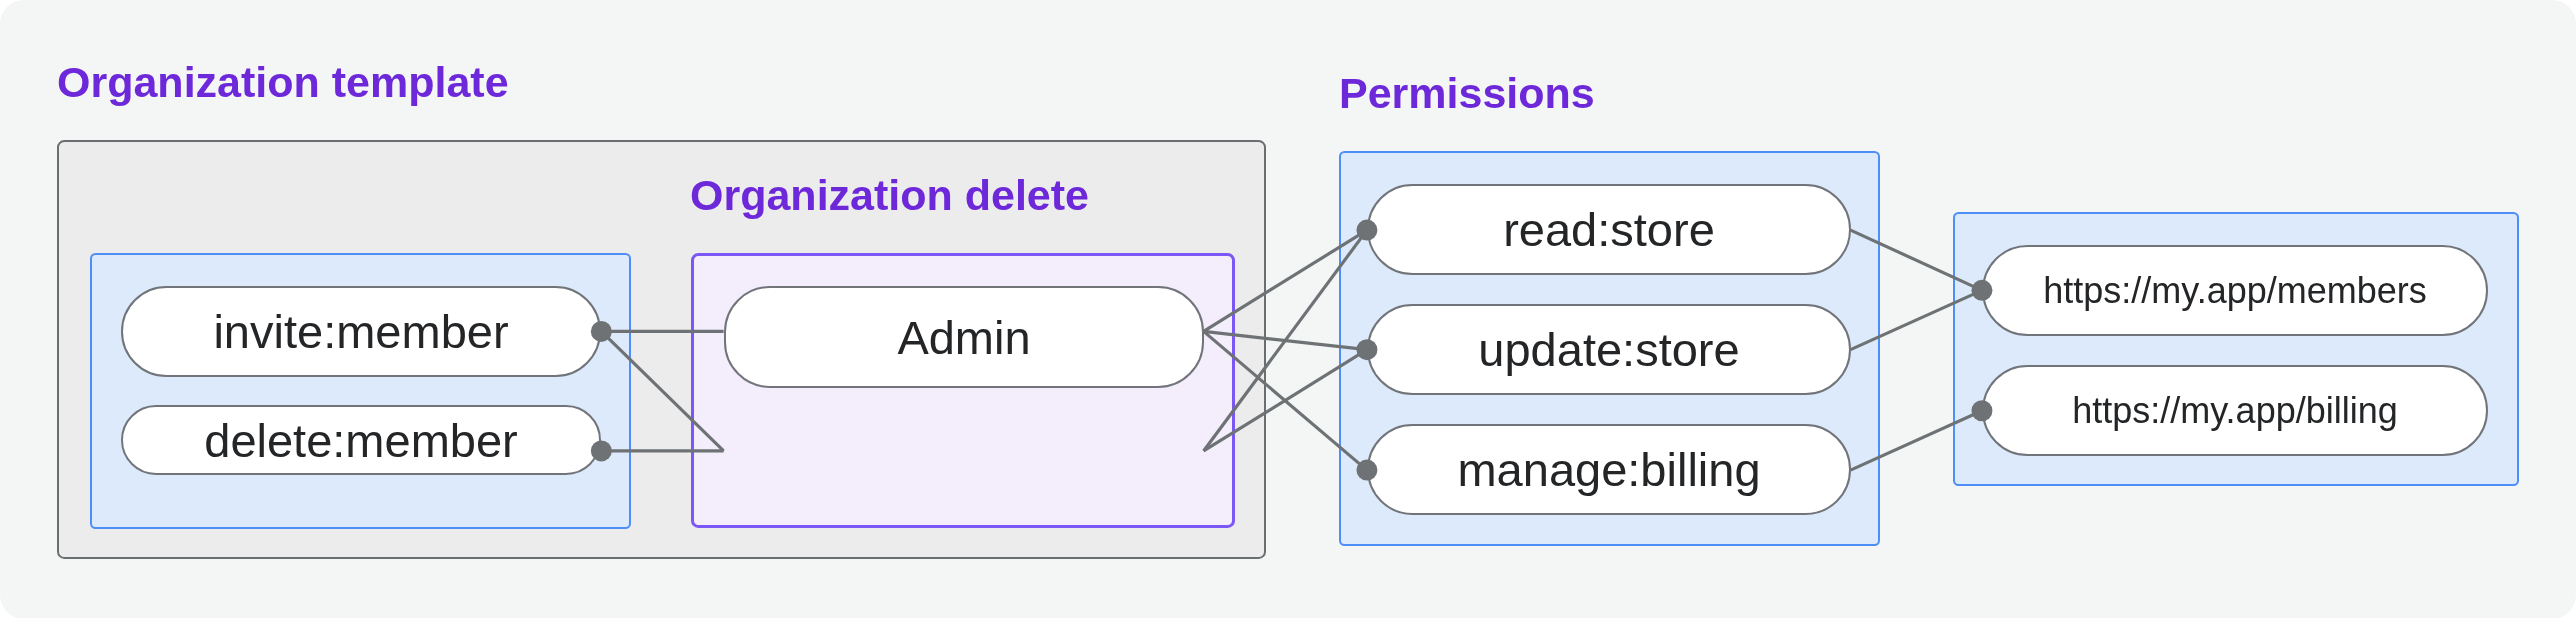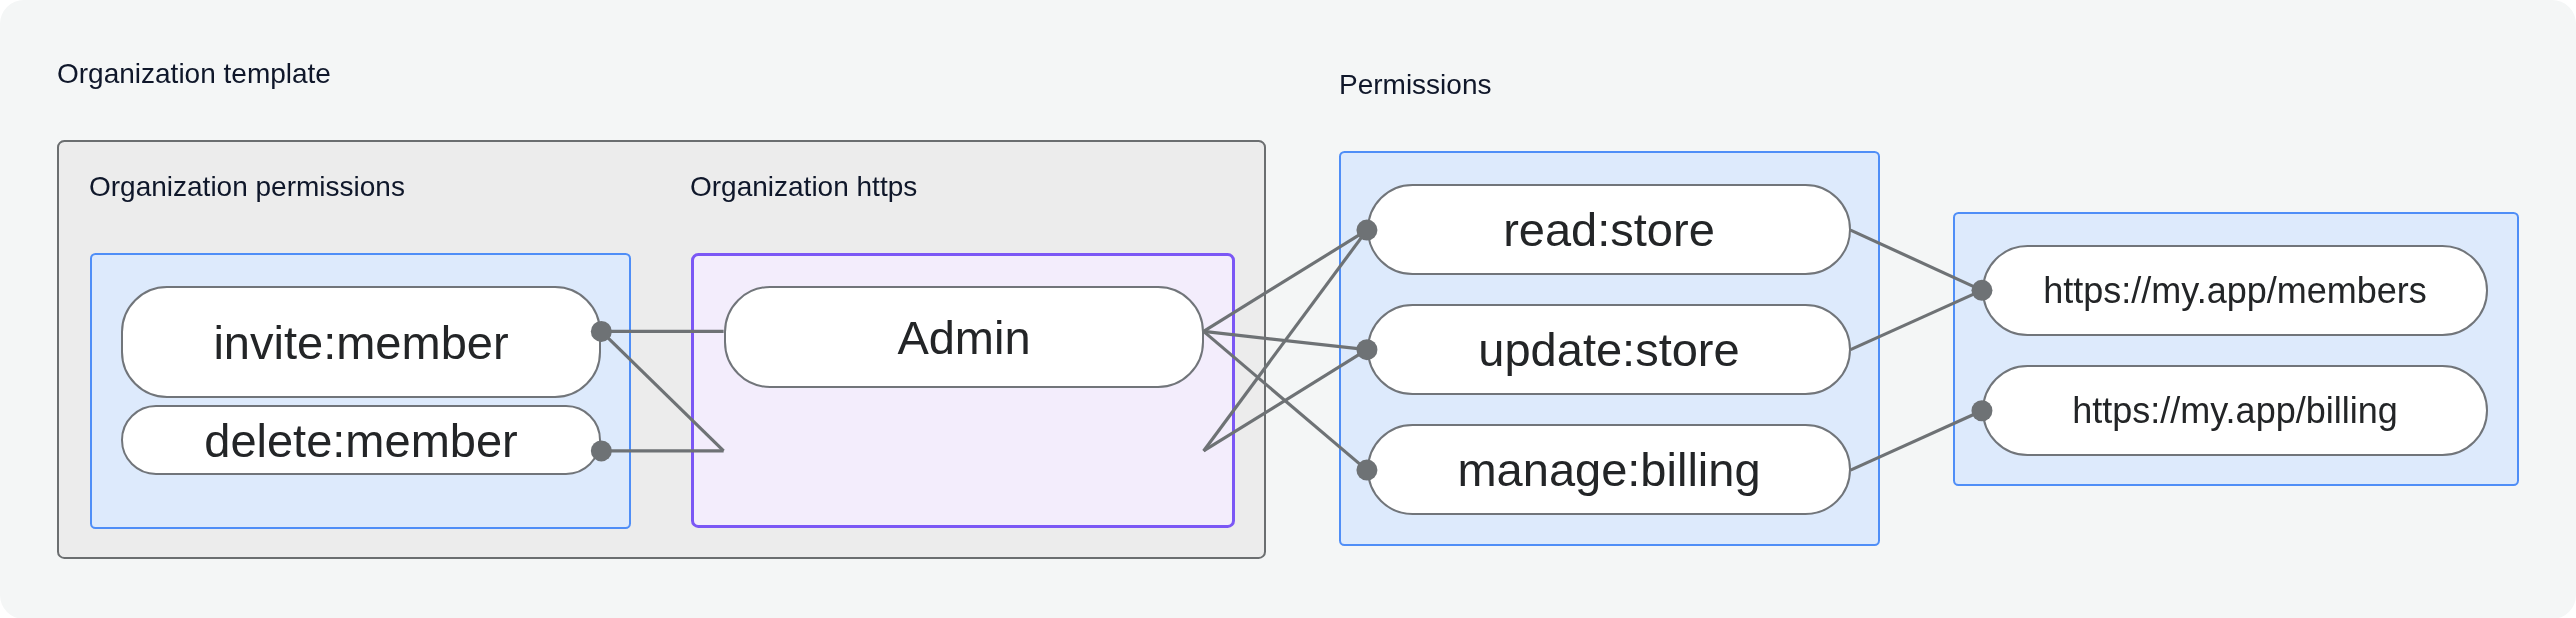--- a/index.html
+++ b/index.html
@@ -7,24 +7,24 @@
     position: relative;
     width: 2576px;
     height: 619px;
     background: #f4f6f6;
     border-radius: 24px;
     overflow: hidden;
     font-family: "Liberation Sans", "DejaVu Sans", sans-serif;
   }
   .heading {
     position: absolute;
-    font-size: 28px;
-    font-weight: 400;
+    font-size: 43px;
+    font-weight: 700;
     line-height: 1.2;
-    color: #0f172a;
+    color: #6d28d9;
     white-space: nowrap;
   }
   .group {
     position: absolute;
     box-sizing: border-box;
     border-radius: 7.3px;
   }
   .group.gray   { background: #ececec; border: 2.7px solid #6b6e70; }
   .group.blue   { background: #ddeafc; border: 2.7px solid #4f8ef7; border-radius: 5.5px; }
   .group.purple { background: #f3edfc; border: 3.7px solid #7b57f5; }
@@ -55,25 +55,24 @@
 
 <div class="canvas">
 
   <div class="group gray" style="left:57px; top:140px; width:1209px; height:419px;"></div>
   <div class="group blue" style="left:90px; top:253px; width:541px; height:276px;"></div>
   <div class="group purple" style="left:691px; top:253px; width:544px; height:275px;"></div>
   <div class="group blue" style="left:1339px; top:151px; width:541px; height:395px;"></div>
   <div class="group blue" style="left:1953px; top:212px; width:566px; height:274px;"></div>
 
   <div class="heading" style="left:57px; top:57px;">Organization template</div>
-  <div class="heading" style="left:89px; top:170px;">Organization permissions</div>
-  <div class="heading" style="left:690px; top:170px;">Organization https</div>
+  <div class="heading" style="left:690px; top:170px;">Organization delete</div>
   <div class="heading" style="left:1339px; top:68px;">Permissions</div>
 
-  <div class="pill" style="left: 121px; top: 286px; width: 480px; height: 112px;">invite:member</div>
+  <div class="pill" style="left: 121px; top: 286px; width: 480px; height: 91px;">invite:member</div>
   <div class="pill" style="left: 121px; top: 405px; width: 480px; height: 70px;">delete:member</div>
   <div class="pill" style="left: 724px; top: 286px; width: 480px; height: 102px;">Admin</div>
   <div class="pill" style="left: 1367px; top: 184px; width: 484px; height: 91px;">read:store</div>
   <div class="pill" style="left: 1367px; top: 304px; width: 484px; height: 91px;">update:store</div>
   <div class="pill" style="left: 1367px; top: 424px; width: 484px; height: 91px;">manage:billing</div>
   <div class="pill small" style="left: 1982px; top: 245px; width: 506px; height: 91px;">https://my.app/members</div>
   <div class="pill small" style="left: 1982px; top: 365px; width: 506px; height: 91px; text-align: center;">https://my.app/billing</div>
 
   <svg id="edges-svg" viewBox="0 0 2823 678">
       <line x1="659" y1="363" x2="793" y2="363" stroke="#6e7275" stroke-width="3.5"></line>

